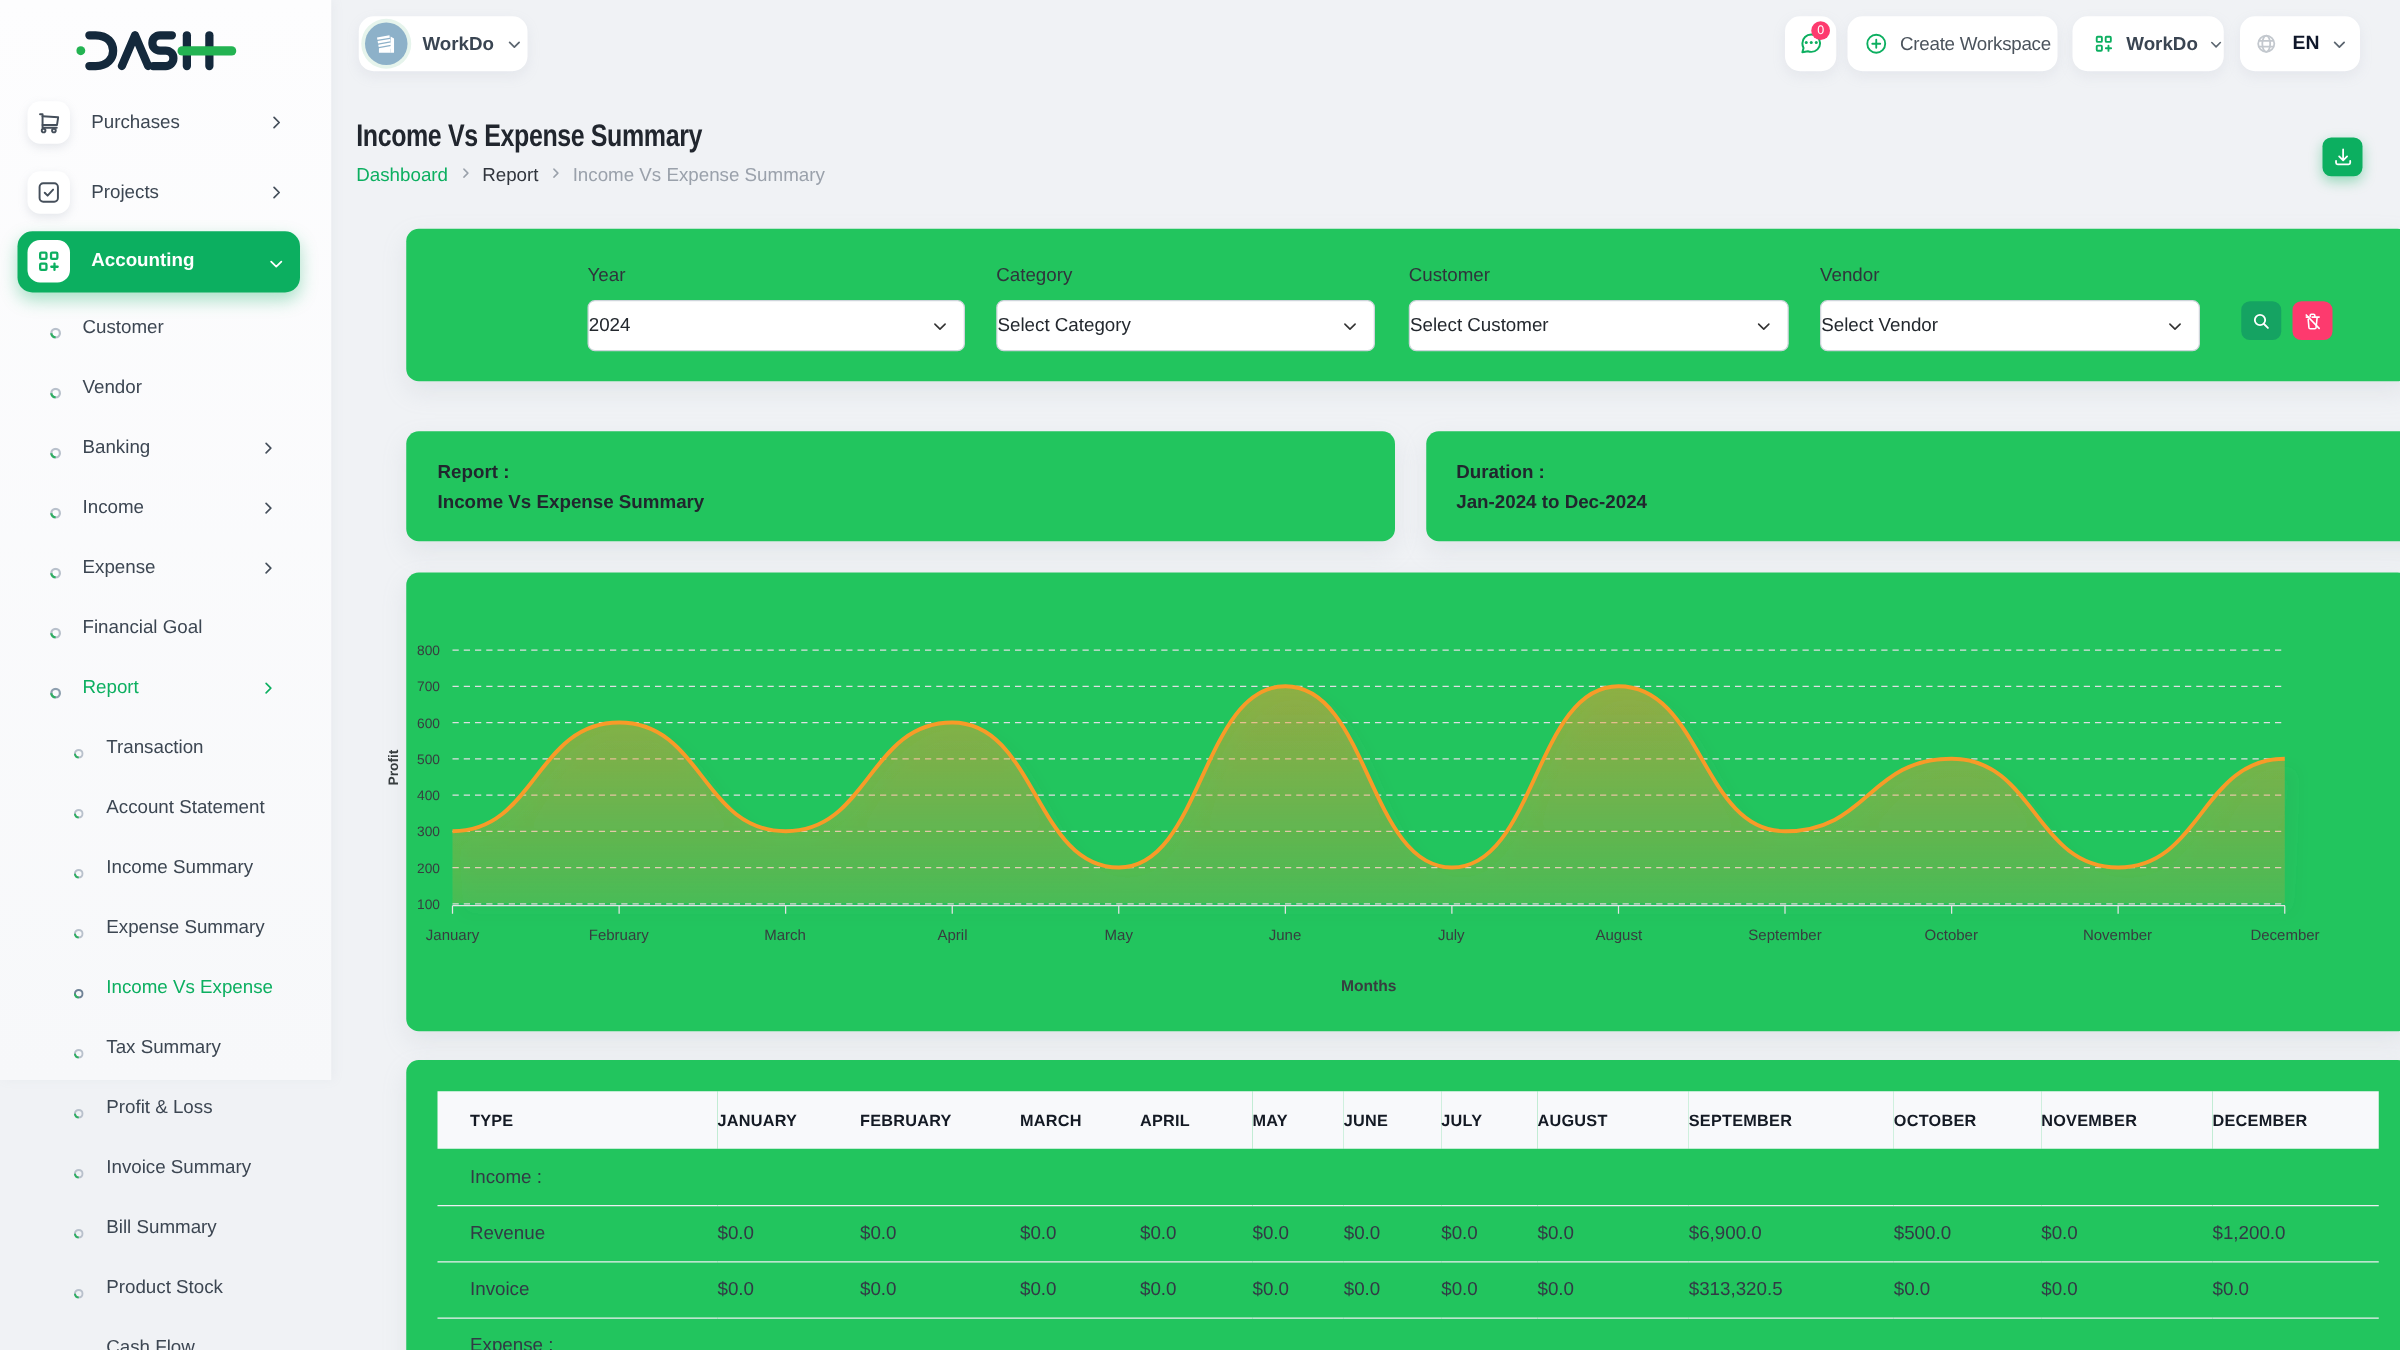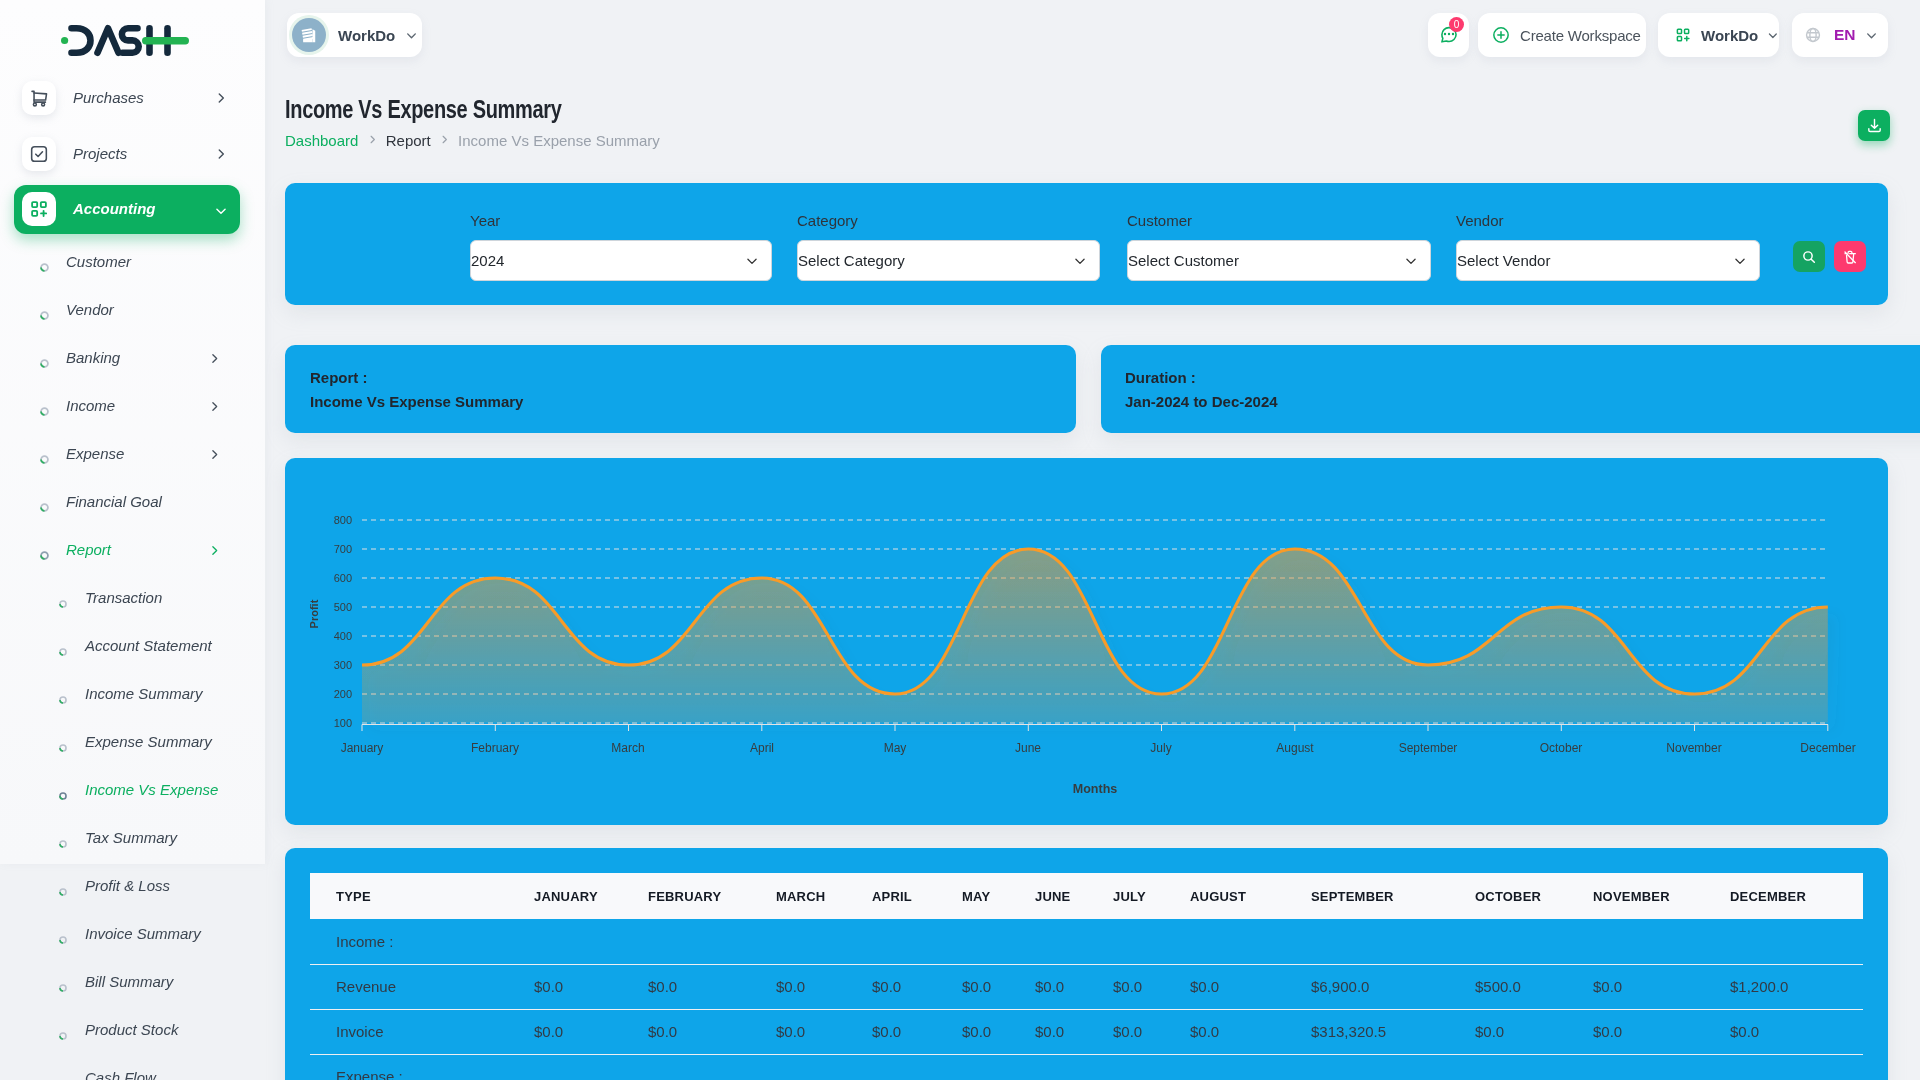--- a/index.html
+++ b/index.html
@@ -1,24 +1,24 @@
 <!DOCTYPE html>
 <html><head>
 <meta charset="utf-8">
 <style>
   * { margin:0; padding:0; box-sizing:border-box; }
   html,body { width:1920px; height:1080px; overflow:hidden; }
   body { font-family:"Liberation Sans", sans-serif; background:#f0f2f5; color:#30343c; position:relative; }
   .abs { position:absolute; }
-  .card { position:absolute; background:#0ea5e9; border-radius:10px; box-shadow:0 8px 20px rgba(160,170,185,0.18); }
+  .card { position:absolute; background:#22c55e; border-radius:10px; box-shadow:0 8px 20px rgba(160,170,185,0.18);margin-left:40px; }
 
   
   .sidebar { position:absolute; left:0; top:0; width:265px; height:864px;
     background:linear-gradient(180deg,#fdfdfe 0%, #f7f8fa 100%);
-    box-shadow:2px 0 8px rgba(150,160,175,0.08);font-style:italic; }
+    box-shadow:2px 0 8px rgba(150,160,175,0.08); }
   .logo { position:absolute; left:61px; top:24px; }
   .mitem { position:absolute; left:14px; width:226px; height:48px; }
   .mitem .ibox { position:absolute; left:8px; top:7px; width:34px; height:34px; background:#fff;
      border-radius:10px; box-shadow:0 3px 8px rgba(150,160,175,0.22); display:flex; align-items:center; justify-content:center; }
   .mitem .mtext { position:absolute; left:59px; top:0; line-height:48px; font-size:15px; color:#3c4652; }
   .mitem .chev { position:absolute; right:12px; top:17px; }
   .mactive { background:#0CAF60; border-radius:12px; box-shadow:0 6px 14px rgba(12,175,96,0.35); }
   .mactive .mtext { color:#fff; font-weight:bold; }
   .sub { position:absolute; left:0; width:265px; height:48px; }
   .sub .bullet { position:absolute; left:40px; top:20px; }
@@ -295,21 +295,21 @@
       <polyline points="5 9 12 16 19 9"></polyline>
     </svg>
 </div>
 
 <div class="chip" style="left:1792px; width:96px; padding-left:12px;">
   <svg width="18" height="18" viewBox="0 0 24 24" fill="none" stroke="#c3c8ce" stroke-width="1.9">
     <circle cx="12" cy="12" r="8.6"></circle>
       <ellipse cx="12" cy="12" rx="4.2" ry="8.6"></ellipse>
       <path d="M4 8.9h16M4 15.1h16"></path>
   </svg>
-  <span style="margin-left:12px;font-size:15.5px;color:#a21caf;font-weight:bold;">EN</span>
+  <span style="margin-left:12px;font-size:15.5px;color:#0f172a;font-weight:bold;">EN</span>
   <svg style="margin-left:9px;" width="13" height="13" viewBox="0 0 24 24" fill="none" stroke="#5c6670" stroke-width="2.6" stroke-linecap="round" stroke-linejoin="round">
       <polyline points="5 9 12 16 19 9"></polyline>
     </svg>
 </div>
 
 <div class="abs" style="left:285px; top:95px; font-size:25px; font-weight:bold; letter-spacing:-0.4px; color:#21262e; transform:scaleX(0.8); transform-origin:0 0; white-space:nowrap;">Income Vs Expense Summary</div>
 <div class="abs" style="left:285px; top:132px; font-size:15px;">
   <span style="color:#0CAF60;">Dashboard</span>
   <svg style="margin:0 4px 1px;" width="11" height="11" viewBox="0 0 24 24" fill="none" stroke="#9aa1ab" stroke-width="2.6" stroke-linecap="round" stroke-linejoin="round">
       <polyline points="9 5 16 12 9 19"></polyline>

